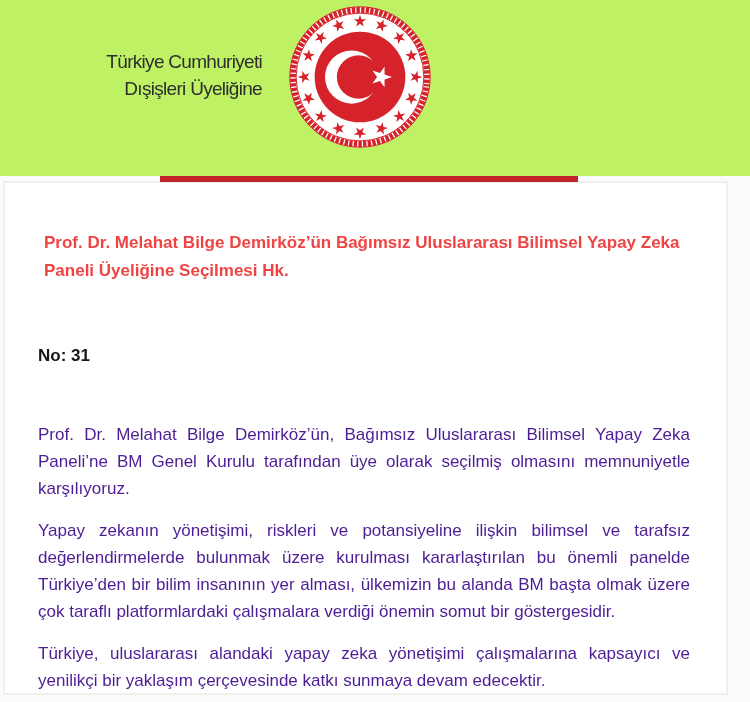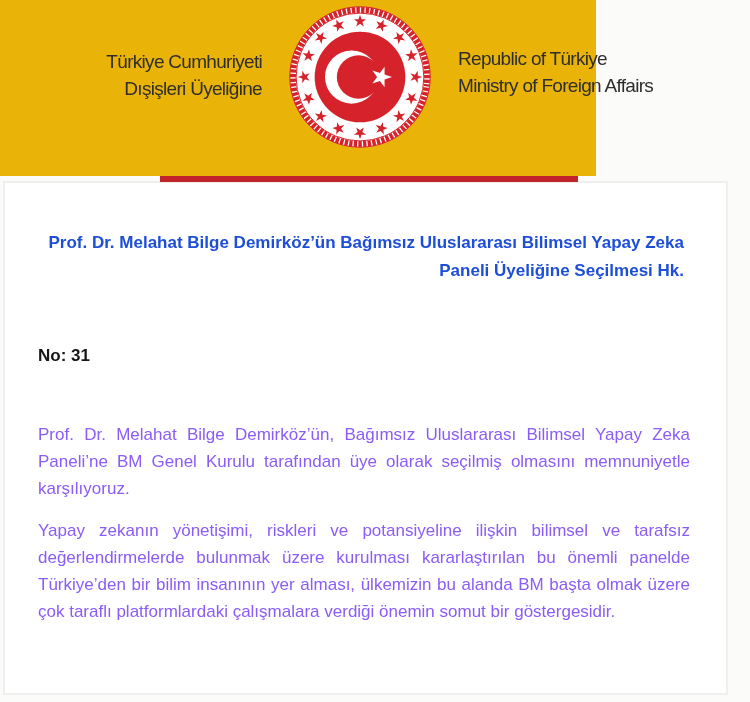--- a/index.html
+++ b/index.html
@@ -7,22 +7,22 @@
   body {
     position: relative;
     background: #fbfbfa;
     font-family: "Liberation Sans", sans-serif;
     color: #1f1f1f;
     overflow: hidden;
   }
   .letterhead {
     position: absolute;
     left: 0; top: 0;
-    width: 596px; height: 176px;
-    background: #eab308;
+    width: 750px; height: 176px;
+    background: #bef264;
   }
   .org-left {
     position: absolute;
     left: 40px; top: 48px;
     width: 222px;
     text-align: right;
     font-size: 19px;
     line-height: 27px;
     letter-spacing: -0.7px;
     color: #2e2e2e;
@@ -53,42 +53,42 @@
     left: 3px; top: 181px;
     width: 725px; height: 514px;
     background: #ffffff;
     border: 2px solid #efefee;
     padding: 0 36px 0 33px;
     z-index: 2;
   }
   .doc-title {
     margin: 46px auto 0 auto;
     max-width: 640px;
-    text-align: right;
+    text-align: left;
     font-size: 17px;
     font-weight: bold;
     line-height: 28px;
-    color: #1d4ed8;
+    color: #ef4444;
   }
   .doc-meta {
     margin-top: 61px;
     display: flex;
     justify-content: space-between;
     align-items: flex-end;
     font-size: 17px;
     font-weight: bold;
     color: #161616;
     gap: 16px;
   }
   .doc-body { margin-top: 55px; }
   .doc-body p {
     font-size: 17px;
     line-height: 27px;
     text-align: justify;
-    color: #8b5cf6;
+    color: #4c1d95;
     margin: 0 0 15px 0;
   }
   .doc-body p:last-child { margin-bottom: 0; }
 </style>
 </head>
 <body>
 
 <header class="letterhead">
   <div class="org-left">
     <div>Türkiye Cumhuriyeti</div>
@@ -116,30 +116,27 @@
         <polygon points="8.90,72.00 13.46,70.52 13.46,65.72 16.28,69.60 20.84,68.12 18.02,72.00 20.84,75.88 16.28,74.40 13.46,78.28 13.46,73.48" fill="#d6232b"></polygon>
         <polygon points="13.70,47.85 18.48,48.23 20.32,43.80 21.44,48.46 26.22,48.84 22.13,51.34 23.25,56.01 19.60,52.89 15.51,55.40 17.35,50.97" fill="#d6232b"></polygon>
         <polygon points="27.38,27.38 31.65,29.56 35.04,26.17 34.29,30.90 38.57,33.08 33.83,33.83 33.08,38.57 30.90,34.29 26.17,35.04 29.56,31.65" fill="#d6232b"></polygon>
         <polygon points="47.85,13.70 50.97,17.35 55.40,15.51 52.89,19.60 56.01,23.25 51.34,22.13 48.84,26.22 48.46,21.44 43.80,20.32 48.23,18.48" fill="#d6232b"></polygon>
         <circle cx="72" cy="72" r="46" fill="#d6232b"></circle>
         <circle cx="63.5" cy="72" r="27" fill="#ffffff"></circle>
         <circle cx="70.5" cy="72" r="22" fill="#d6232b"></circle>
         <polygon points="104.50,72.00 96.90,74.47 96.90,82.46 92.20,76.00 84.60,78.47 89.30,72.00 84.60,65.53 92.20,68.00 96.90,61.54 96.90,69.53" fill="#ffffff"></polygon>
       </svg>
   </div>
-  <div class="org-right">
-    <div>Republic of Türkiye</div>
-    <div>Ministry of Foreign Affairs</div>
-  </div>
 </header>
 
 <div class="red-divider" style="background: rgb(194, 36, 44);"></div>
 
 <main class="doc-card">
   <h1 class="doc-title">Prof. Dr. Melahat Bilge Demirköz’ün Bağımsız Uluslararası Bilimsel Yapay Zeka Paneli Üyeliğine Seçilmesi Hk.</h1>
   <div class="doc-meta">
     <span>No: 31</span>
   </div>
   <div class="doc-body">
     <p>Prof. Dr. Melahat Bilge Demirköz’ün, Bağımsız Uluslararası Bilimsel Yapay Zeka Paneli’ne BM Genel Kurulu tarafından üye olarak seçilmiş olmasını memnuniyetle karşılıyoruz.</p>
     <p>Yapay zekanın yönetişimi, riskleri ve potansiyeline ilişkin bilimsel ve tarafsız değerlendirmelerde bulunmak üzere kurulması kararlaştırılan bu önemli panelde Türkiye’den bir bilim insanının yer alması, ülkemizin bu alanda BM başta olmak üzere çok taraflı platformlardaki çalışmalara verdiği önemin somut bir göstergesidir.</p>
+    <p>Türkiye, uluslararası alandaki yapay zeka yönetişimi çalışmalarına kapsayıcı ve yenilikçi bir yaklaşım çerçevesinde katkı sunmaya devam edecektir.</p>
   </div>
 </main>
 
 </body></html>

